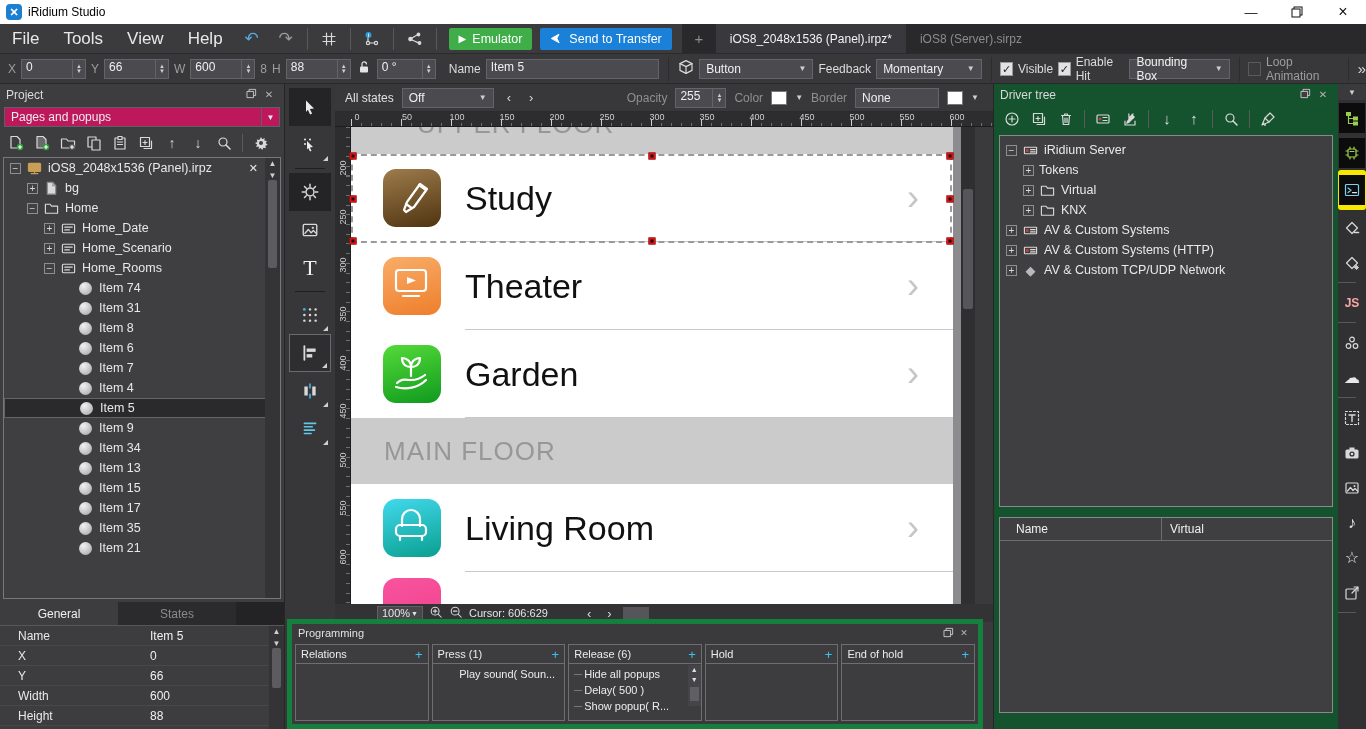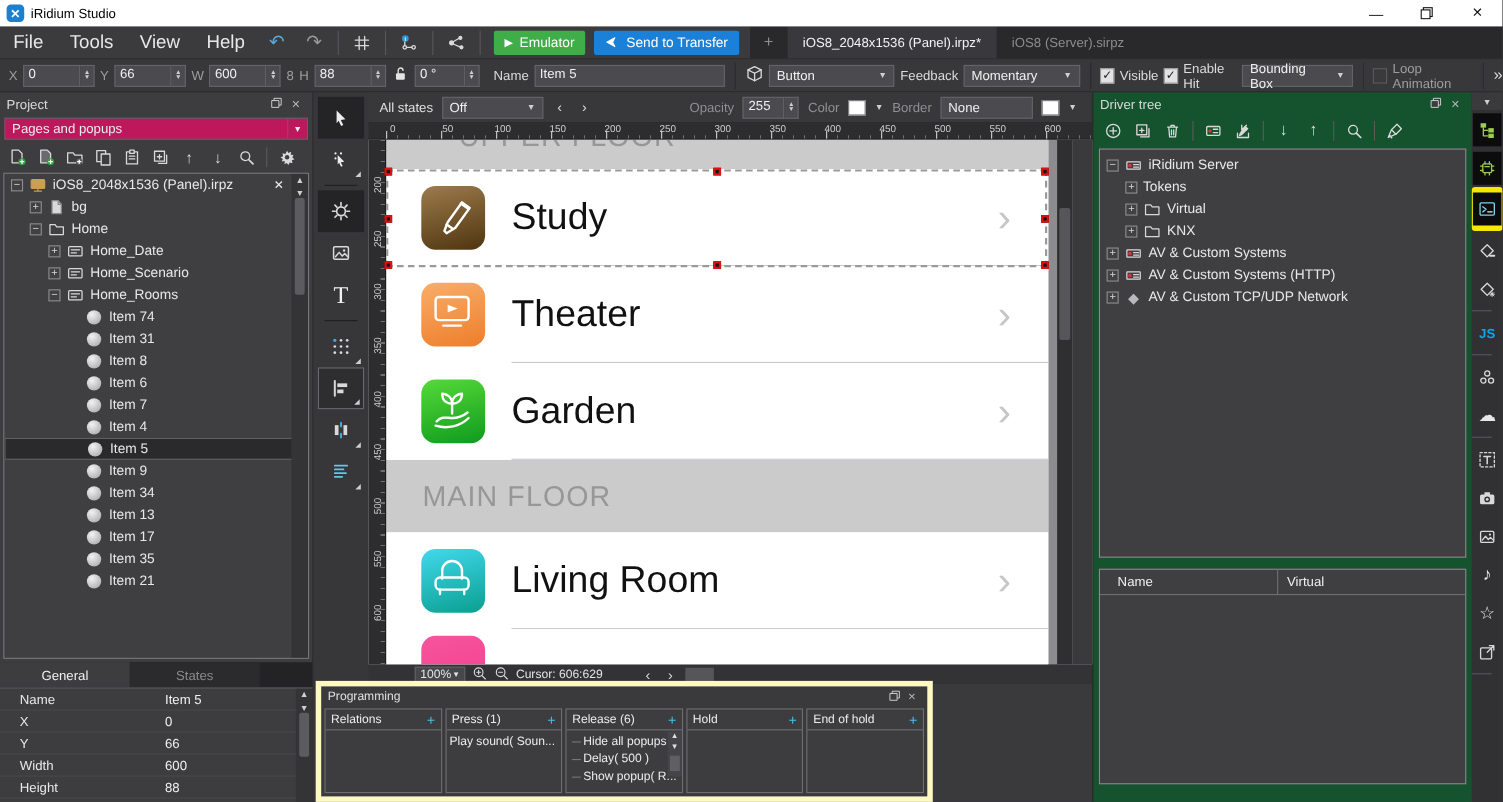--- a/index.html
+++ b/index.html
@@ -152,26 +152,26 @@
   #driver-tablebox .thead .c1 { width:162px; padding-left:16px; border-right:1px solid #6e6e71; height:100%; display:flex; align-items:center; color:#f0f0f0; }
   #driver-tablebox .thead .c2 { flex:1; padding-left:8px; color:#f0f0f0; }
   #driver-tablebox .tbody { flex:1; }
 
   
   .strip-top { height:16px; width:100%; display:flex; align-items:center; justify-content:center; color:#cfcfcf; font-size:8px; background:#3a3a3d; }
   .strip-btn { width:28px; height:35px; display:flex; align-items:center; justify-content:center; color:#e4e4e4; }
   .strip-btn .dark-box { width:26px; height:30px; background:#0c0c0c; display:flex; align-items:center; justify-content:center; }
   .strip-btn.hl { background:#f6e800; border-radius:3px; height:40px; width:28px; }
   .strip-sep { width:18px; height:1px; background:#58585b; margin:2px 0; }
-  .js-txt { color:#0ea5e9; font-weight:bold; font-size:12px; }
+  .js-txt { color:#fca5a5; font-weight:bold; font-size:12px; }
   .uni { font-size:16px; color:#e8e8e8; }
 
   
-  #programming { position:absolute; left:287px; top:619px; width:561px; height:110px;
-    border:5px solid #fef9c3; background:#3a3a3d; z-index:10; display:flex; flex-direction:column; }
+  #programming { position:absolute; left:287px; top:619px; width:696px; height:110px;
+    border:5px solid #15803d; background:#3a3a3d; z-index:10; display:flex; flex-direction:column; }
   #prog-head { height:18px; display:flex; align-items:center; padding:0 6px; color:#e0e0e0; font-size:11px; }
   #prog-head .sp { flex:1; }
   #prog-head .hico { width:16px; text-align:center; font-size:9px; color:#b5b5b5; }
   #prog-cols { flex:1; display:flex; gap:3px; padding:2px 3px 3px 3px; }
   .pcol { flex:1; border:1px solid #6e6e71; background:#3d3d40; display:flex; flex-direction:column; position:relative; min-width:0; }
   .pcol .pchead { height:19px; border-bottom:1px solid #6e6e71; display:flex; align-items:center; padding:0 5px; font-size:11px; color:#ececec; }
   .pcol .pchead .plus { margin-left:auto; color:#3fc1f0; font-size:13px; }
   .pcol .pcbody { flex:1; padding:2px 3px; font-size:11px; color:#ececec; overflow:hidden; }
   .pcol .item { height:16px; line-height:16px; white-space:nowrap; overflow:hidden; }
   .pcol .item.rt { text-align:right; padding-right:6px; }
@@ -515,20 +515,27 @@
             <span class="ticon">
               <span class="circle-item"></span>
             </span>
             <span class="tlabel">Item 13</span>
           </div>
           <div class="trow" style="padding-left: 57px;">
             <span class="exp none"></span>
             <span class="ticon">
               <span class="circle-item"></span>
             </span>
+            <span class="tlabel">Item 15</span>
+          </div>
+          <div class="trow" style="padding-left: 57px;">
+            <span class="exp none"></span>
+            <span class="ticon">
+              <span class="circle-item"></span>
+            </span>
             <span class="tlabel">Item 17</span>
           </div>
           <div class="trow" style="padding-left: 57px;">
             <span class="exp none"></span>
             <span class="ticon">
               <span class="circle-item"></span>
             </span>
             <span class="tlabel">Item 35</span>
           </div>
           <div class="trow" style="padding-left: 57px;">

